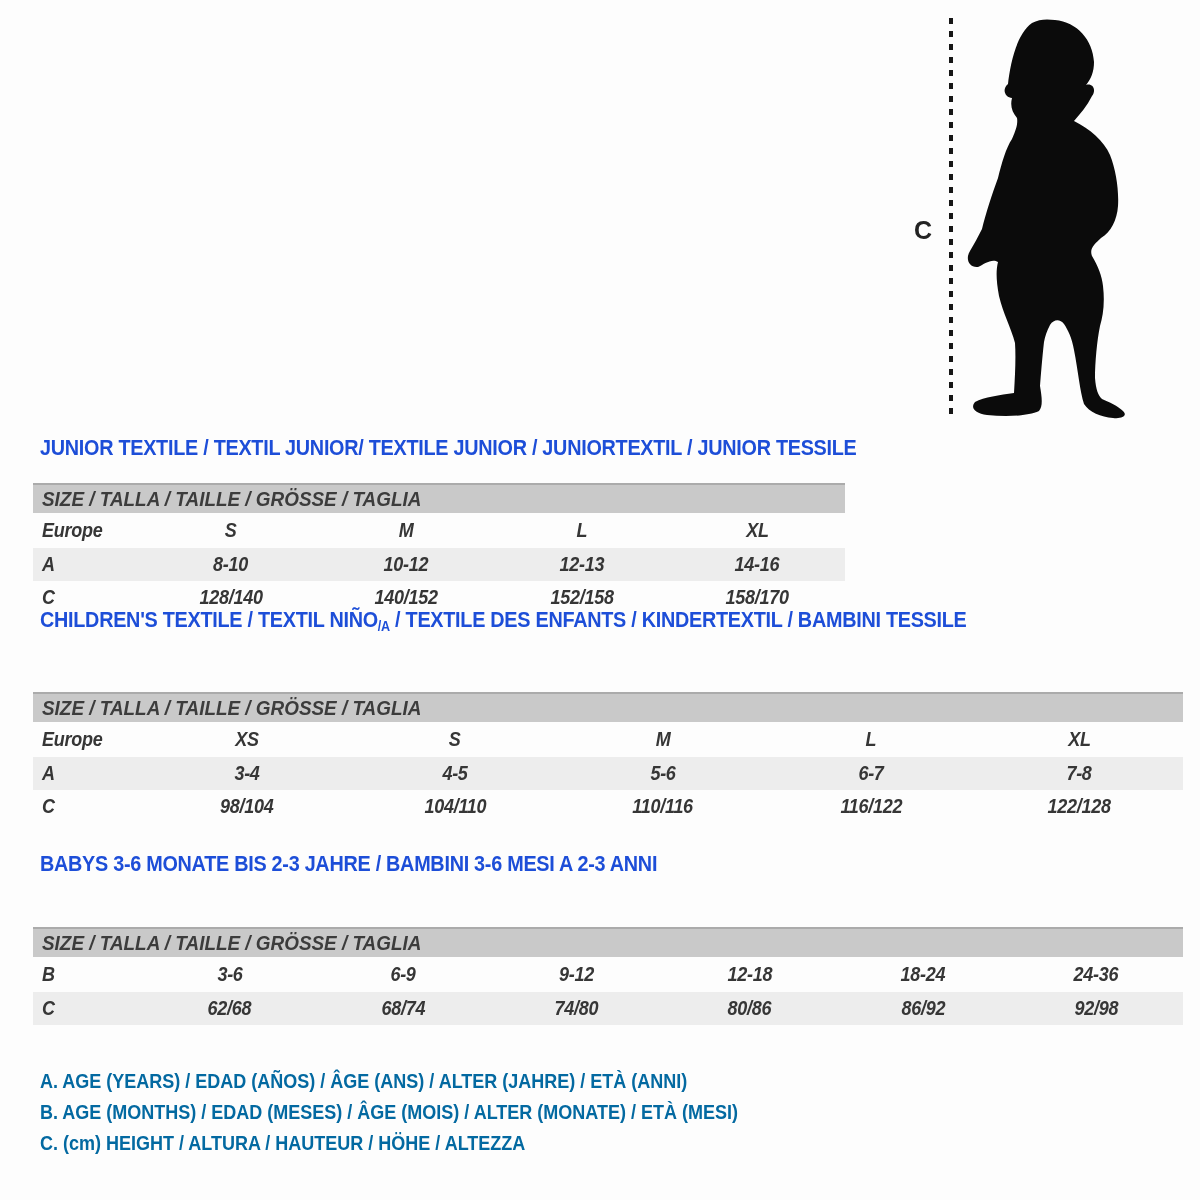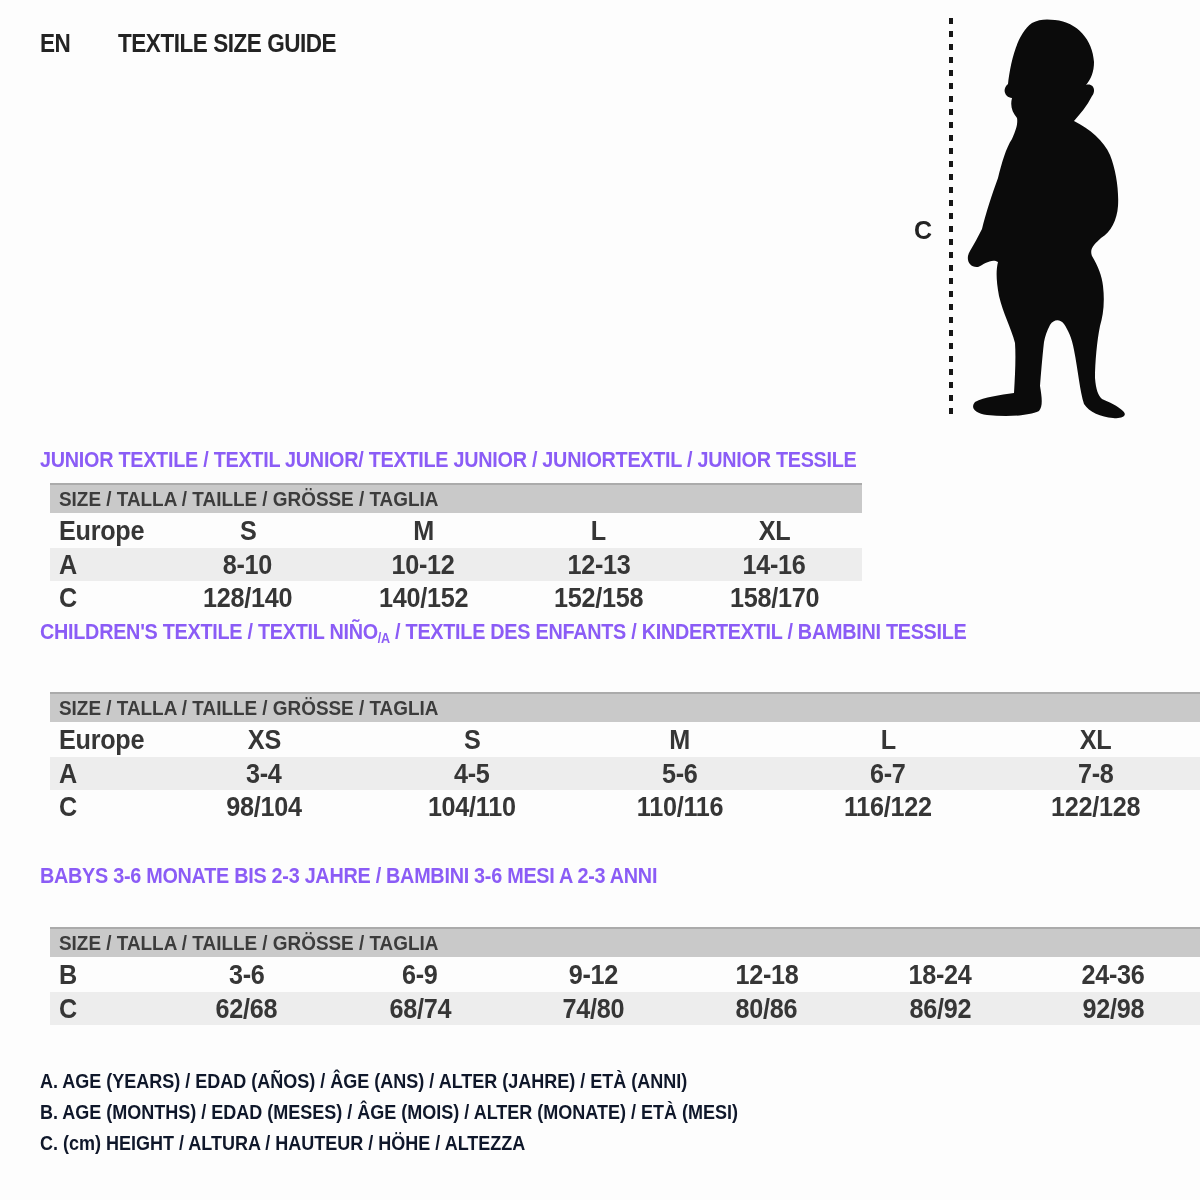--- a/index.html
+++ b/index.html
@@ -27,57 +27,53 @@
   .figure-svg { position: absolute; left: 898px; top: 14px; }
   .height-c-label {
     position: absolute; left: 914px; top: 216px;
     font-size: 25px; font-weight: 700;
   }
 
   
   .sec-heading {
     position: absolute; left: 40px;
     font-size: 22px; font-weight: 700; letter-spacing: -0.3px;
-    color: #8b5cf6; white-space: nowrap; margin-top: 12px;
+    color: #1d4ed8; white-space: nowrap;
   }
   .sec-heading.two-line { line-height: 33px; }
   .heading-sub { font-size: 14px; vertical-align: -4px; font-weight: 700; }
 
   
-  .size-table { position: absolute; left: 50px; }
+  .size-table { position: absolute; left: 33px; font-style: italic; }
   .size-table.narrow { width: 812px; }
   .size-table.wide   { width: 1150px; }
   .size-bar {
     height: 30px; line-height: 28px;
     background: #c9c9c9;
     border-top: 2px solid #ababab;
     padding-left: 9px;
     font-size: 21px; font-weight: 700; color: #3c3c3c;
   }
   .trow { display: flex; height: 33px; align-items: center; }
   .trow.first { height: 35px; }
   .trow.alt { background: #ededed; }
-  .cell { font-size: 28px; font-weight: 700; color: #363636; letter-spacing: -0.3px; }
+  .cell { font-size: 20px; font-weight: 700; color: #363636; letter-spacing: -0.3px; }
   .cell.label { width: 110px; padding-left: 9px; text-align: left; }
   .cell.data  { flex: 1; text-align: center; }
 
   
   .footnotes { position: absolute; left: 40px; top: 1066px; }
-  .footnote-line { height: 31px; line-height: 31px; font-size: 20px; font-weight: 700; color: #0f172a; }
+  .footnote-line { height: 31px; line-height: 31px; font-size: 20px; font-weight: 700; color: #0369a1; }
 </style>
 </head>
 <body>
 
 <div class="page">
 
   <div class="lang-list">
-    <div class="lang-row">
-      <span class="lang-code cond">EN</span>
-      <span class="lang-title cond">TEXTILE SIZE GUIDE</span>
-    </div>
   </div>
 
   <svg class="figure-svg" width="292" height="412" viewBox="0 0 292 412">
     <line x1="53" y1="4" x2="53" y2="404" stroke="#161616" stroke-width="4" stroke-dasharray="6 7"></line>
     <g transform="translate(64,4)">
       <path fill="#0b0b0b" d="
         M 93 2
         C 115 4, 131 22, 132 44
         C 132 54, 129 61, 124 67
         C 130 65, 135 71, 130 78

